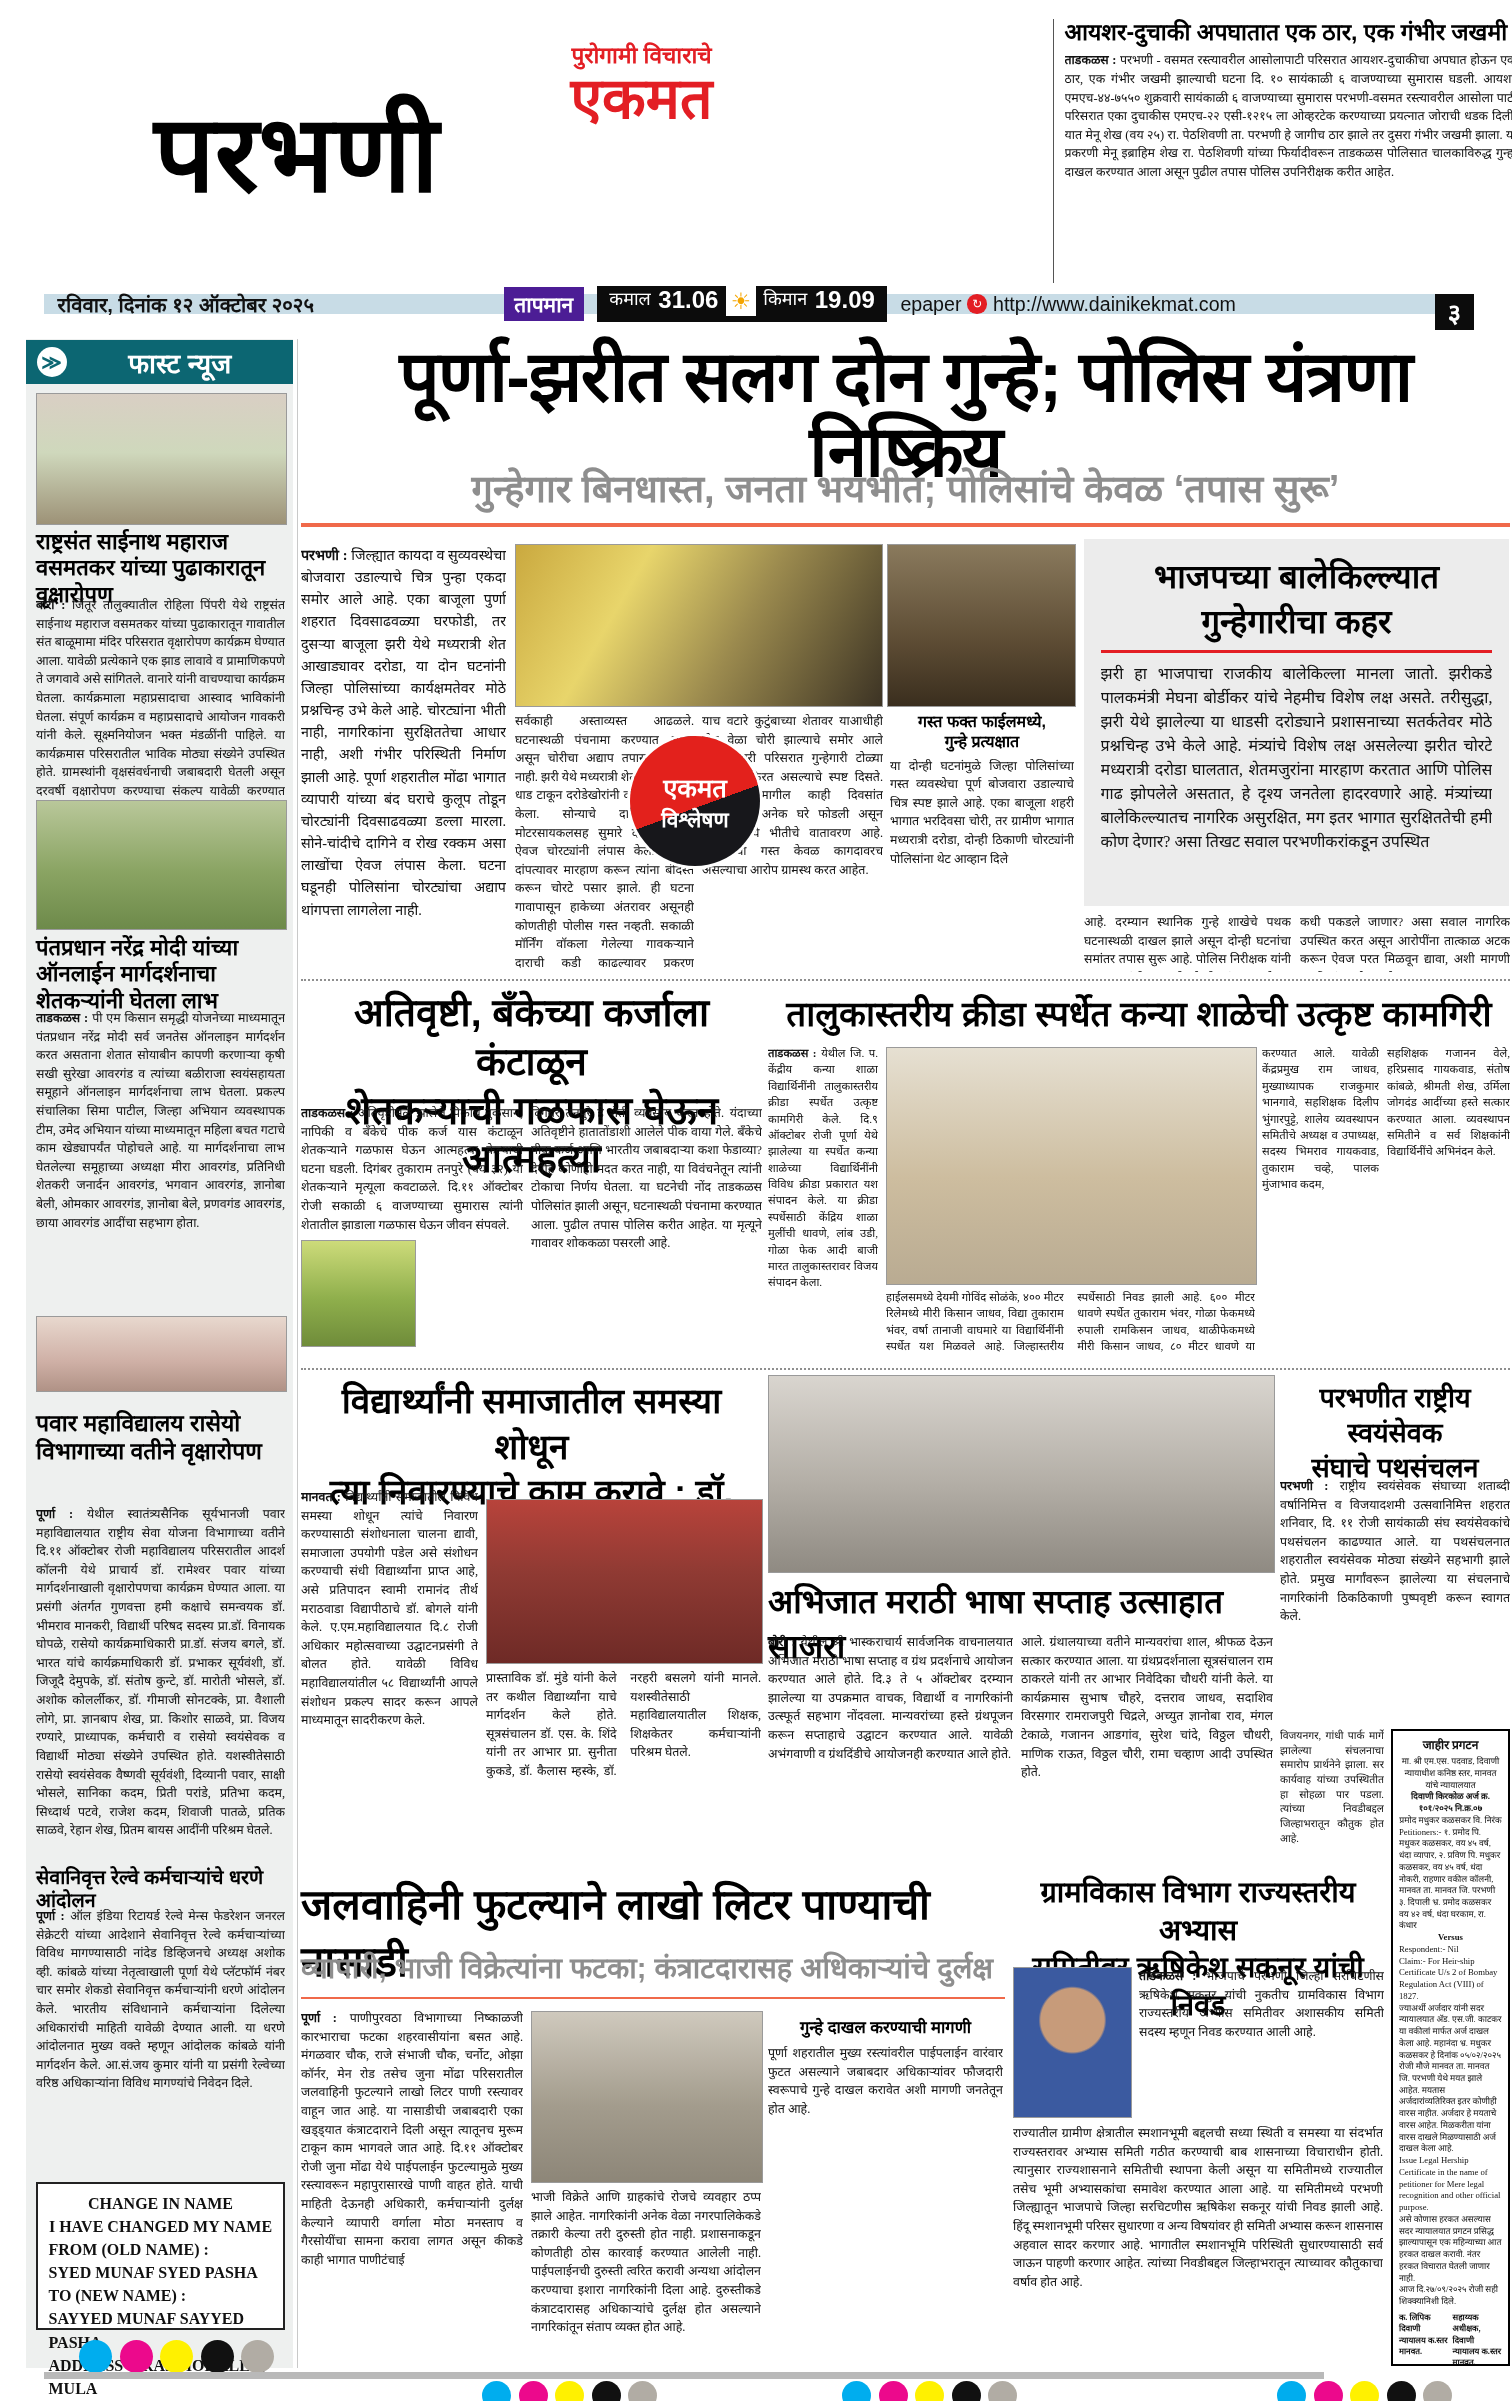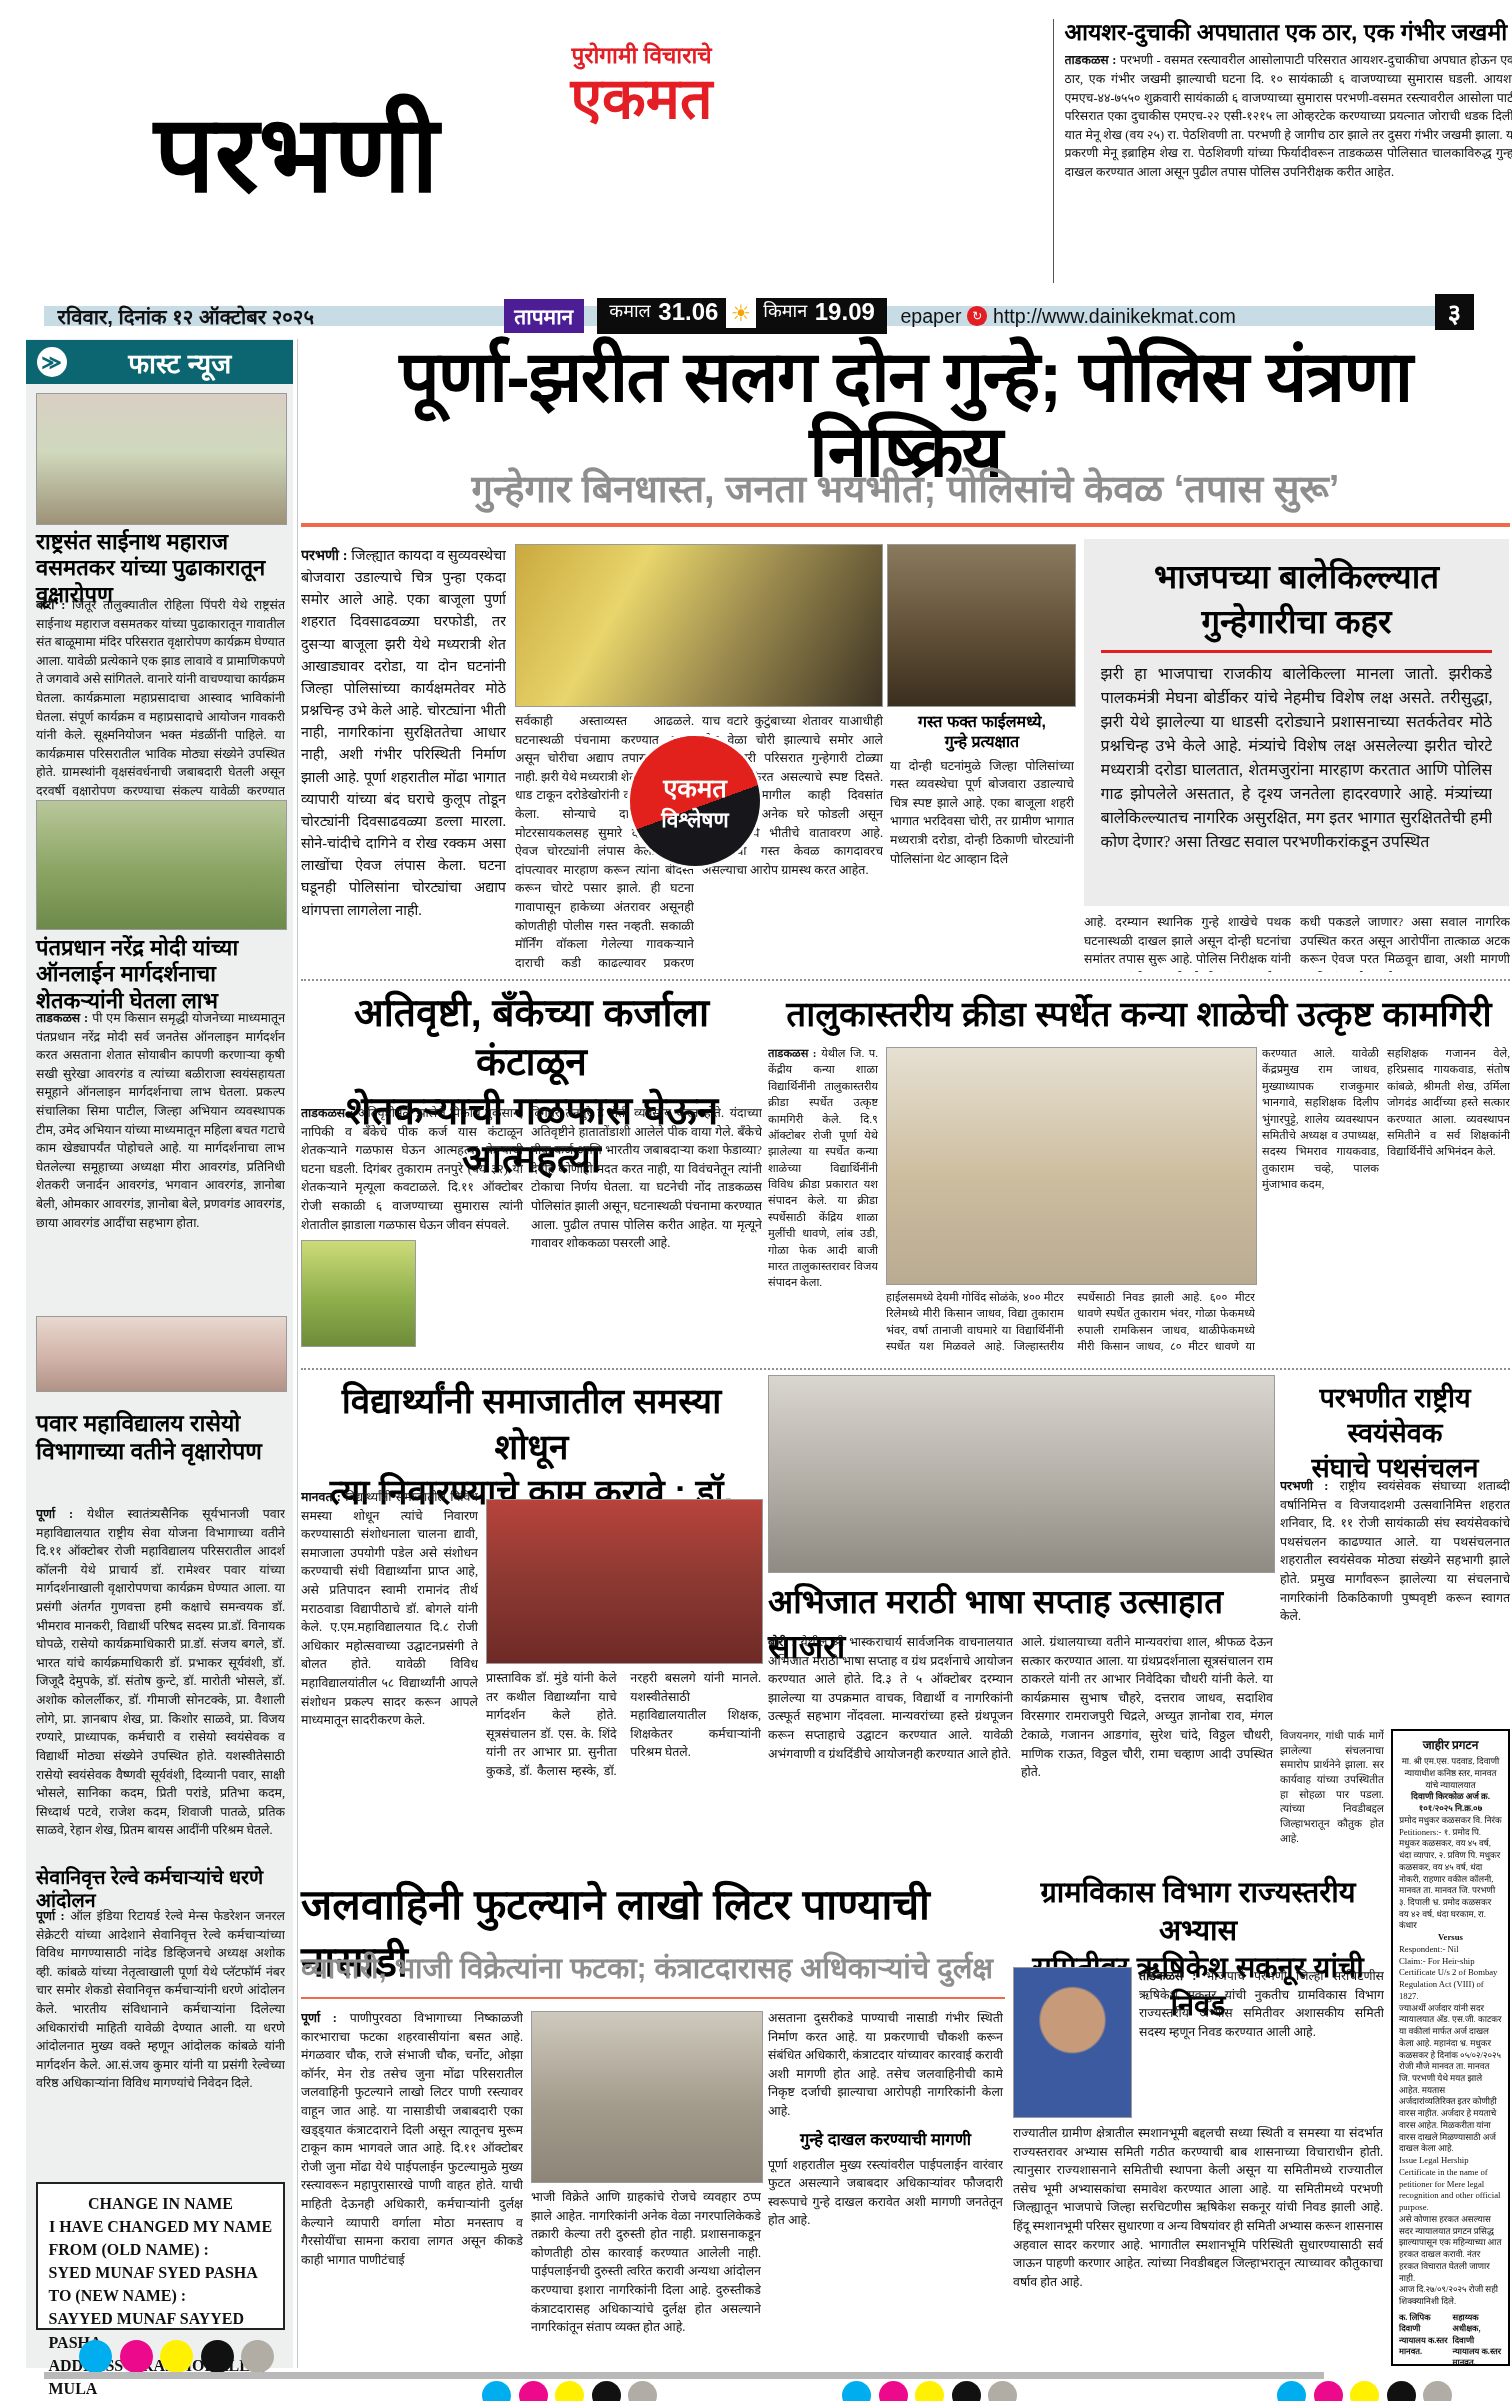--- a/index.html
+++ b/index.html
@@ -61,21 +61,21 @@
     <div class="hl brand-red" style="font-size:57px;line-height:1.0;">एकमत</div>
   </div>
 
   <div class="abs" style="left:1053px;top:19px;width:452px;height:264px;border-left:1.5px solid #555;padding-left:10.5px;">
     <div class="hl" style="font-size:23px;line-height:1.15;margin-bottom:6px;">आयशर-दुचाकी अपघातात एक ठार, एक गंभीर जखमी</div>
     <div class="just body-sm ov" style="height:202px;">
       <span class="dl">ताडकळस : </span><span>परभणी - वसमत रस्त्यावरील आसोलापाटी परिसरात आयशर-दुचाकीचा अपघात होऊन एक ठार, एक गंभीर जखमी झाल्याची घटना दि. १० सायंकाळी ६ वाजण्याच्या सुमारास घडली. आयशर एमएच-४४-७५५० शुक्रवारी सायंकाळी ६ वाजण्याच्या सुमारास परभणी-वसमत रस्त्यावरील आसोला पाटी परिसरात एका दुचाकीस एमएच-२२ एसी-१२१५ ला ओव्हरटेक करण्याच्या प्रयत्नात जोराची धडक दिली. यात मेनू शेख (वय २५) रा. पेठशिवणी ता. परभणी हे जागीच ठार झाले तर दुसरा गंभीर जखमी झाला. या प्रकरणी मेनू इब्राहिम शेख रा. पेठशिवणी यांच्या फिर्यादीवरून ताडकळस पोलिसात चालकाविरुद्ध गुन्हा दाखल करण्यात आला असून पुढील तपास पोलिस उपनिरीक्षक करीत आहेत.</span>
     </div>
   </div>
 
-  <div class="abs datebar" style="left:44px;top:294px;width:1387px;height:20px;padding:0 13.6px;gap:13.6px;margin-top:12px;">
+  <div class="abs datebar" style="left:44px;top:294px;width:1387px;height:20px;padding:0 13.6px;gap:13.6px;">
     <div class="dl" style="font-size:20.3px;">रविवार, दिनांक १२ ऑक्टोबर २०२५</div>
     <div style="flex:1"></div>
     <div class="tempbox">तापमान</div>
     <div class="tempblack">
       <span style="font-size:18px;">कमाल</span>
       <span style="font-size:24px;font-weight:700;">31.06</span>
       <span class="sun">☀</span>
       <span style="font-size:18px;">किमान</span>
       <span style="font-size:24px;font-weight:700;">19.09</span>
     </div>
@@ -215,21 +215,20 @@
   <div class="abs hl" style="left:301px;top:1874px;width:704px;font-size:42px;">जलवाहिनी फुटल्याने लाखो लिटर पाण्याची नासाडी</div>
   <div class="abs hl subgray" style="left:301px;top:1947px;width:704px;font-size:29px;">व्यापारी, भाजी विक्रेत्यांना फटका; कंत्राटदारासह अधिकाऱ्यांचे दुर्लक्ष</div>
   <div class="abs orange-rule" style="left:301px;top:1997px;width:704px;height:2.3px;"></div>
 
   <div class="abs just body-sm ov" style="left:301px;top:2009px;width:222px;height:355px;">
     <span class="dl">पूर्णा : </span><span>पाणीपुरवठा विभागाच्या निष्काळजी कारभाराचा फटका शहरवासीयांना बसत आहे. मंगळवार चौक, राजे संभाजी चौक, चर्नोट, ओझा कॉर्नर, मेन रोड तसेच जुना मोंढा परिसरातील जलवाहिनी फुटल्याने लाखो लिटर पाणी रस्त्यावर वाहून जात आहे. या नासाडीची जबाबदारी एका खड्ड्यात कंत्राटदाराने दिली असून त्यातूनच मुरूम टाकून काम भागवले जात आहे. दि.११ ऑक्टोबर रोजी जुना मोंढा येथे पाईपलाईन फुटल्यामुळे मुख्य रस्त्यावरून महापुरासारखे पाणी वाहत होते. याची माहिती देऊनही अधिकारी, कर्मचाऱ्यांनी दुर्लक्ष केल्याने व्यापारी वर्गाला मोठा मनस्ताप व गैरसोयींचा सामना करावा लागत असून कीकडे काही भागात पाणीटंचाई</span>
   </div>
   <div class="abs photo" style="left:531px;top:2011px;width:230px;height:170px;background:linear-gradient(180deg,#cfc9bd 0%,#a39c8d 55%,#8d8678 100%);"></div>
   <div class="abs just body-sm ov" style="left:531px;top:2188px;width:230px;height:176px;">भाजी विक्रेते आणि ग्राहकांचे रोजचे व्यवहार ठप्प झाले आहेत. नागरिकांनी अनेक वेळा नगरपालिकेकडे तक्रारी केल्या तरी दुरुस्ती होत नाही. प्रशासनाकडून कोणतीही ठोस कारवाई करण्यात आलेली नाही. पाईपलाईनची दुरुस्ती त्वरित करावी अन्यथा आंदोलन करण्याचा इशारा नागरिकांनी दिला आहे. दुरुस्तीकडे कंत्राटदारासह अधिकाऱ्यांचे दुर्लक्ष होत असल्याने नागरिकांतून संताप व्यक्त होत आहे.</div>
   <div class="abs" style="left:768px;top:2009px;width:235px;height:355px;">
-    <div class="just body-sm">असताना दुसरीकडे पाण्याची नासाडी गंभीर स्थिती निर्माण करत आहे. या प्रकरणाची चौकशी करून संबंधित अधिकारी, कंत्राटदार यांच्यावर कारवाई करावी अशी मागणी होत आहे. तसेच जलवाहिनीची कामे निकृष्ट दर्जाची झाल्याचा आरोपही नागरिकांनी केला आहे.</div>
     <div class="hl center" style="font-size:16.6px;margin:6px 0;">गुन्हे दाखल करण्याची मागणी</div>
     <div class="just body-sm ov">पूर्णा शहरातील मुख्य रस्त्यांवरील पाईपलाईन वारंवार फुटत असल्याने जबाबदार अधिकाऱ्यांवर फौजदारी स्वरूपाचे गुन्हे दाखल करावेत अशी मागणी जनतेतून होत आहे.</div>
   </div>
 
   <div class="abs hl center pre" style="left:1013px;top:1874px;width:370px;font-size:29px;line-height:1.3;">ग्रामविकास विभाग राज्यस्तरीय अभ्यास
 समितीवर ऋषिकेश सकनूर यांची निवड</div>
   <div class="abs photo" style="left:1013px;top:1967px;width:117px;height:149px;background:radial-gradient(circle at 50% 35%,#c79b7a 0 28%,#3b5aa0 30%),linear-gradient(#3b5aa0,#1f3566);"></div>
   <div class="abs just body-sm ov" style="left:1139px;top:1967px;width:245px;height:149px;">
     <span class="dl">ताडकळस : </span><span>भाजपाचे परभणी जिल्हा सरचिटणीस ऋषिकेश सकनुर यांची नुकतीच ग्रामविकास विभाग राज्यस्तरीय अभ्यास समितीवर अशासकीय समिती सदस्य म्हणून निवड करण्यात आली आहे.</span>
   </div>

